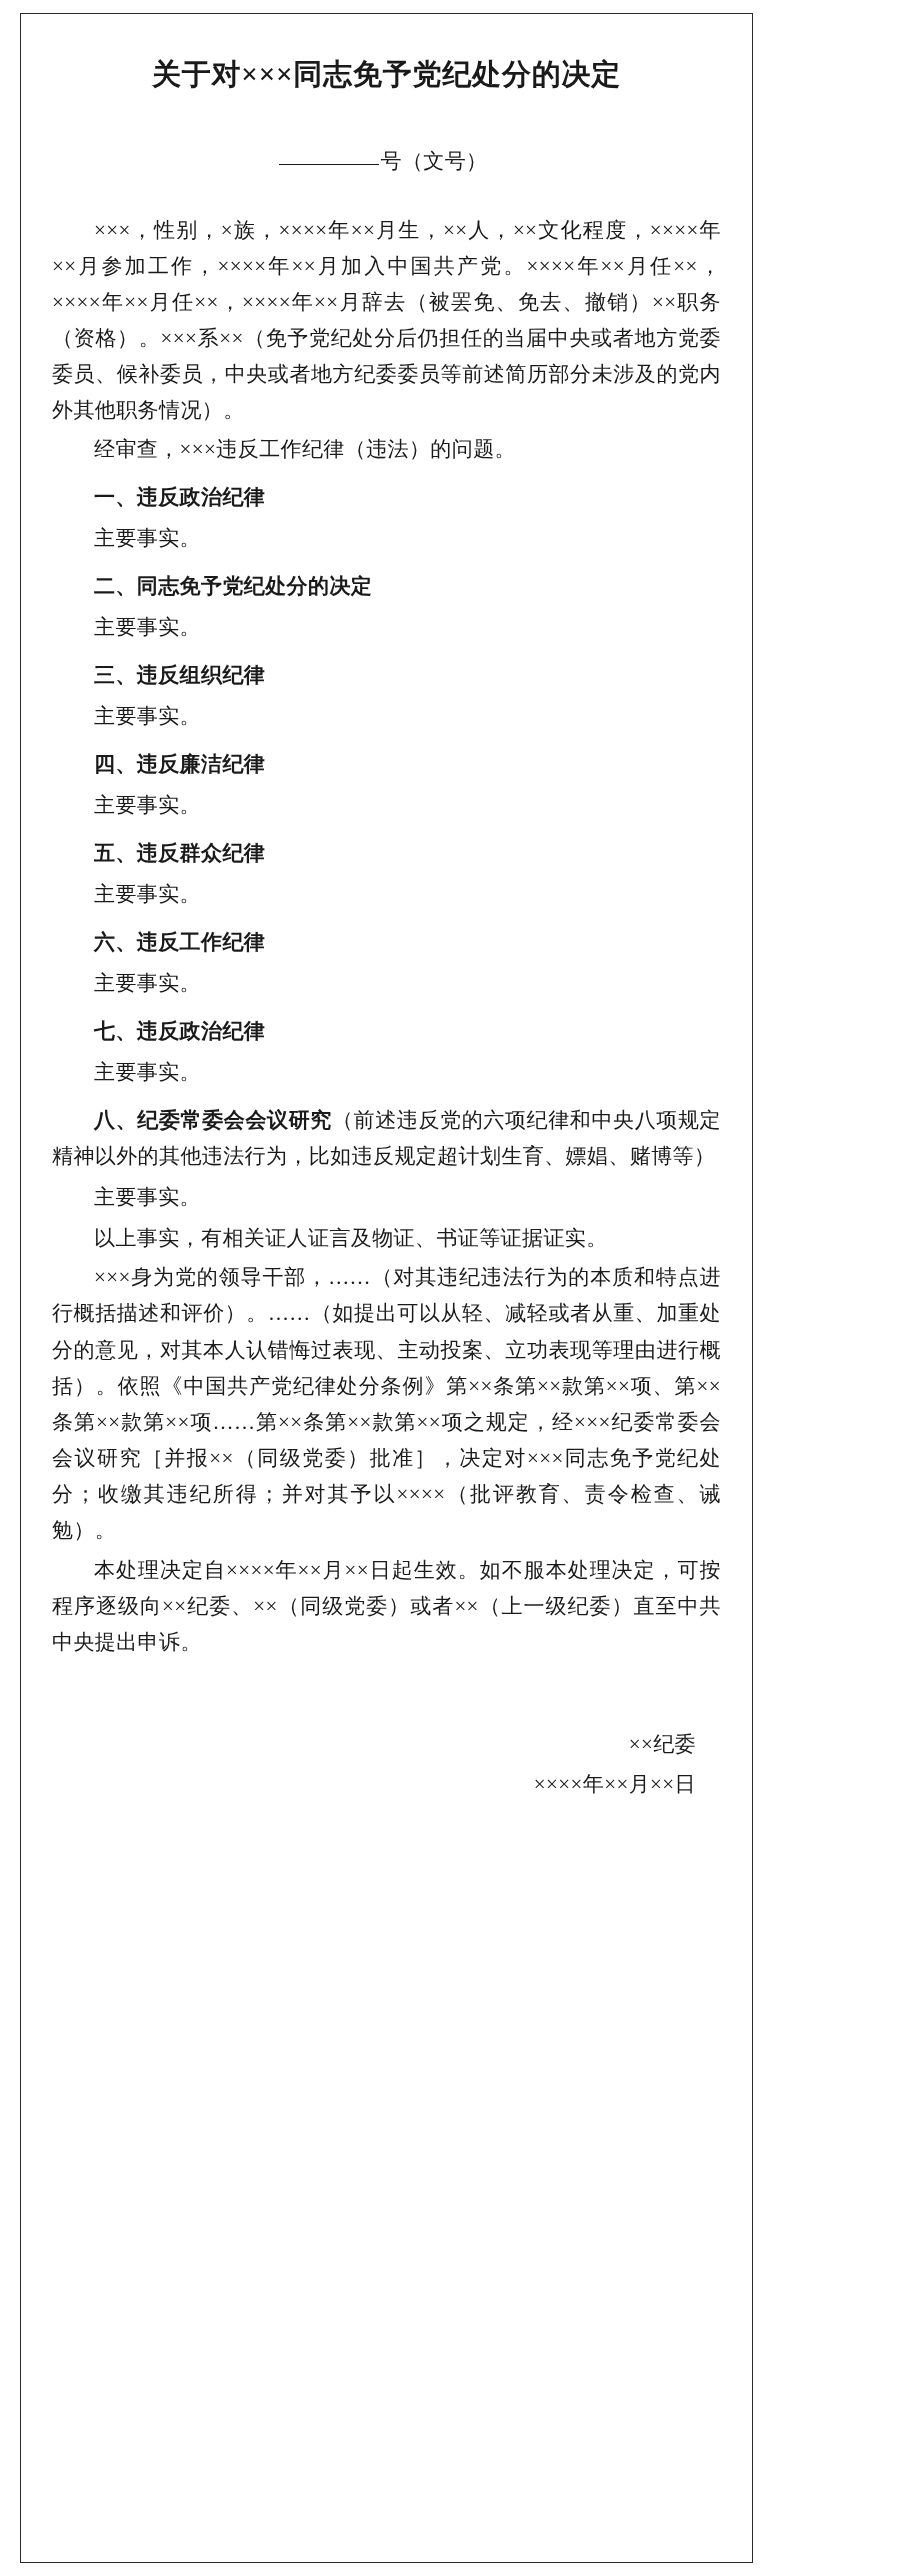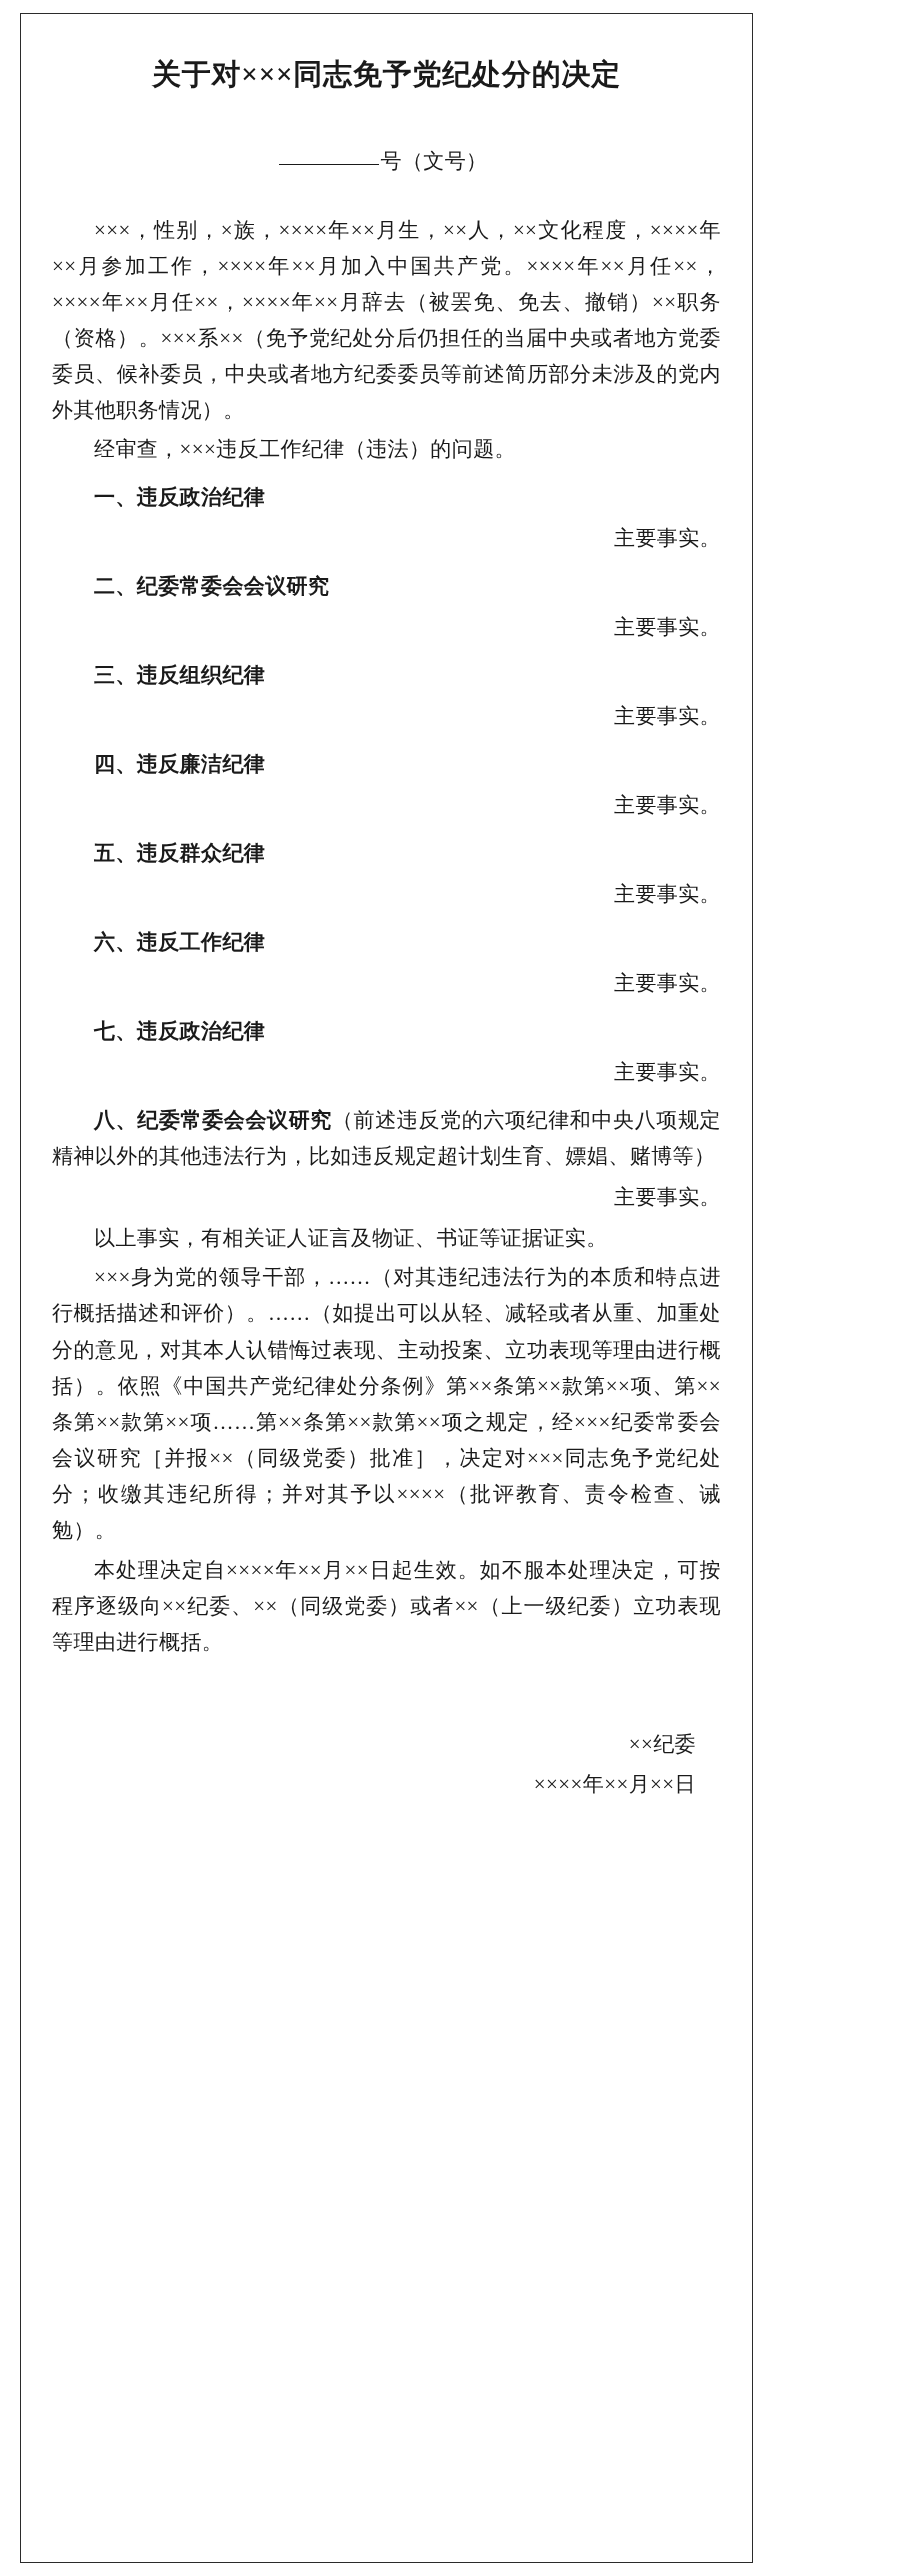--- a/index.html
+++ b/index.html
@@ -79,21 +79,20 @@
   }
   .section-head .normal {
     font-weight: normal;
   }
   .section-fact {
     font-size: 21px;
     line-height: 1.72;
     margin: 0 0 5px 0;
     text-indent: 2em;
     letter-spacing: 0.4px;
-    text-align: right;
   }
   .section-head.wrap {
     text-align: justify;
     text-justify: inter-ideograph;
   }
   .signature {
     margin-top: 65px;
     text-align: center;
     font-size: 21px;
     line-height: 1.9;
@@ -120,21 +119,21 @@
 
     <div class="body-block">
 
       <p class="para">×××，性别，×族，××××年××月生，××人，××文化程度，××××年××月参加工作，××××年××月加入中国共产党。××××年××月任××，××××年××月任××，××××年××月辞去（被罢免、免去、撤销）××职务（资格）。×××系××（免予党纪处分后仍担任的当届中央或者地方党委委员、候补委员，中央或者地方纪委委员等前述简历部分未涉及的党内外其他职务情况）。</p>
 
       <p class="para">经审查，×××违反工作纪律（违法）的问题。</p>
 
       <div class="section-head"><span>一、违反政治纪律</span></div>
       <div class="section-fact">主要事实。</div>
 
-      <div class="section-head"><span>二、纪委常委会会议研究</span></div>
+      <div class="section-head"><span>二、同志免予党纪处分的决定</span></div>
       <div class="section-fact">主要事实。</div>
 
       <div class="section-head"><span>三、违反组织纪律</span></div>
       <div class="section-fact">主要事实。</div>
 
       <div class="section-head"><span>四、违反廉洁纪律</span></div>
       <div class="section-fact">主要事实。</div>
 
       <div class="section-head"><span>五、违反群众纪律</span></div>
       <div class="section-fact">主要事实。</div>
@@ -145,21 +144,21 @@
       <div class="section-head"><span>七、违反政治纪律</span></div>
       <div class="section-fact">主要事实。</div>
 
       <div class="section-head wrap"><span>八、纪委常委会会议研究</span><span class="normal">（前述违反党的六项纪律和中央八项规定精神以外的其他违法行为，比如违反规定超计划生育、嫖娼、赌博等）</span></div>
       <div class="section-fact">主要事实。</div>
 
       <p class="para">以上事实，有相关证人证言及物证、书证等证据证实。</p>
 
       <p class="para">×××身为党的领导干部，……（对其违纪违法行为的本质和特点进行概括描述和评价）。……（如提出可以从轻、减轻或者从重、加重处分的意见，对其本人认错悔过表现、主动投案、立功表现等理由进行概括）。依照《中国共产党纪律处分条例》第××条第××款第××项、第××条第××款第××项……第××条第××款第××项之规定，经×××纪委常委会会议研究［并报××（同级党委）批准］，决定对×××同志免予党纪处分；收缴其违纪所得；并对其予以××××（批评教育、责令检查、诫勉）。</p>
 
-      <p class="para">本处理决定自××××年××月××日起生效。如不服本处理决定，可按程序逐级向××纪委、××（同级党委）或者××（上一级纪委）立功表现等理由进行概括。</p>
+      <p class="para">本处理决定自××××年××月××日起生效。如不服本处理决定，可按程序逐级向××纪委、××（同级党委）或者××（上一级纪委）直至中共中央提出申诉。</p>
 
       <div class="signature">
         <span class="line">××纪委</span>
         <span class="line">××××年××月××日</span>
       </div>
 
     </div>
   </div>
 </div>
 

